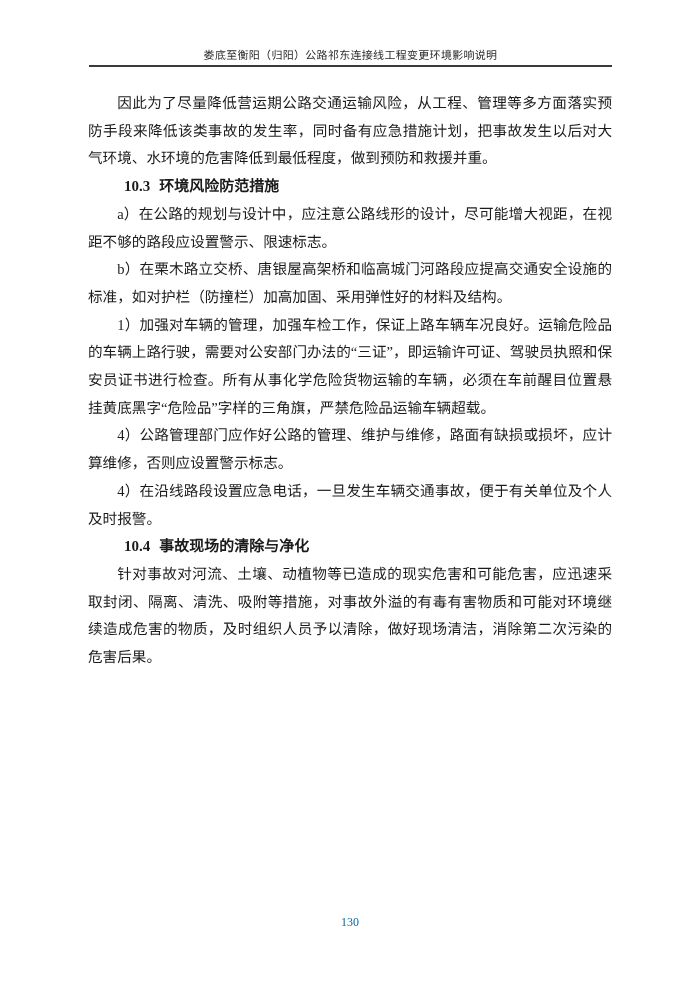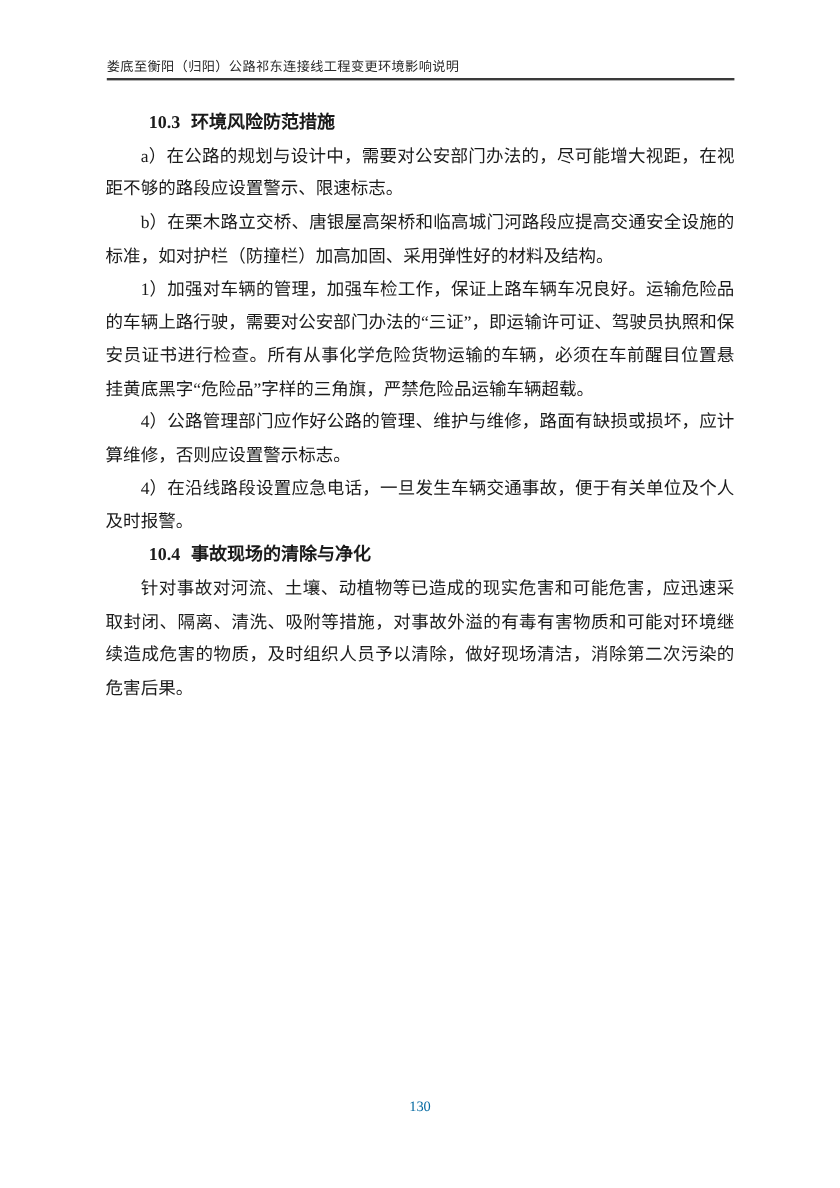--- a/index.html
+++ b/index.html
@@ -14,21 +14,21 @@
     background: #ffffff;
     color: #1b1b1b;
     font-family: "Liberation Serif", "DejaVu Serif", serif;
     overflow: hidden;
   }
   .page-header {
     position: absolute;
     top: 46px;
     left: 89px;
     right: 88px;
-    text-align: left;
+    text-align: center;
     font-size: 11px;
     letter-spacing: 0.3px;
     color: #2a2a2a;
     padding-bottom: 19px;
   }
   .header-rule {
     position: absolute;
     top: 65px;
     left: 89px;
     right: 88px;
@@ -74,26 +74,27 @@
 
 <div class="page">
 
   <div class="page-header">
     <span>娄底至衡阳（归阳）公路祁东连接线工程变更环境影响说明</span>
   </div>
   <div class="header-rule"></div>
 
   <div class="content">
 
+    <p class="para">因此为了尽量降低营运期公路交通运输风险，从工程、管理等多方面落实预防手段来降低该类事故的发生率，同时备有应急措施计划，把事故发生以后对大气环境、水环境的危害降低到最低程度，做到预防和救援并重。</p>
 
     <h2 class="sec-heading">
       <span class="sec-num">10.3</span><span>环境风险防范措施</span>
     </h2>
 
-    <p class="para">a）在公路的规划与设计中，需要对公安部门办法的，尽可能增大视距，在视距不够的路段应设置警示、限速标志。</p>
+    <p class="para">a）在公路的规划与设计中，应注意公路线形的设计，尽可能增大视距，在视距不够的路段应设置警示、限速标志。</p>
 
     <p class="para">b）在栗木路立交桥、唐银屋高架桥和临高城门河路段应提高交通安全设施的标准，如对护栏（防撞栏）加高加固、采用弹性好的材料及结构。</p>
 
     <p class="para">1）加强对车辆的管理，加强车检工作，保证上路车辆车况良好。运输危险品的车辆上路行驶，需要对公安部门办法的“三证”，即运输许可证、驾驶员执照和保安员证书进行检查。所有从事化学危险货物运输的车辆，必须在车前醒目位置悬挂黄底黑字“危险品”字样的三角旗，严禁危险品运输车辆超载。</p>
 
 
 
     <p class="para">4）公路管理部门应作好公路的管理、维护与维修，路面有缺损或损坏，应计算维修，否则应设置警示标志。</p>
 
     <p class="para">4）在沿线路段设置应急电话，一旦发生车辆交通事故，便于有关单位及个人及时报警。</p>

